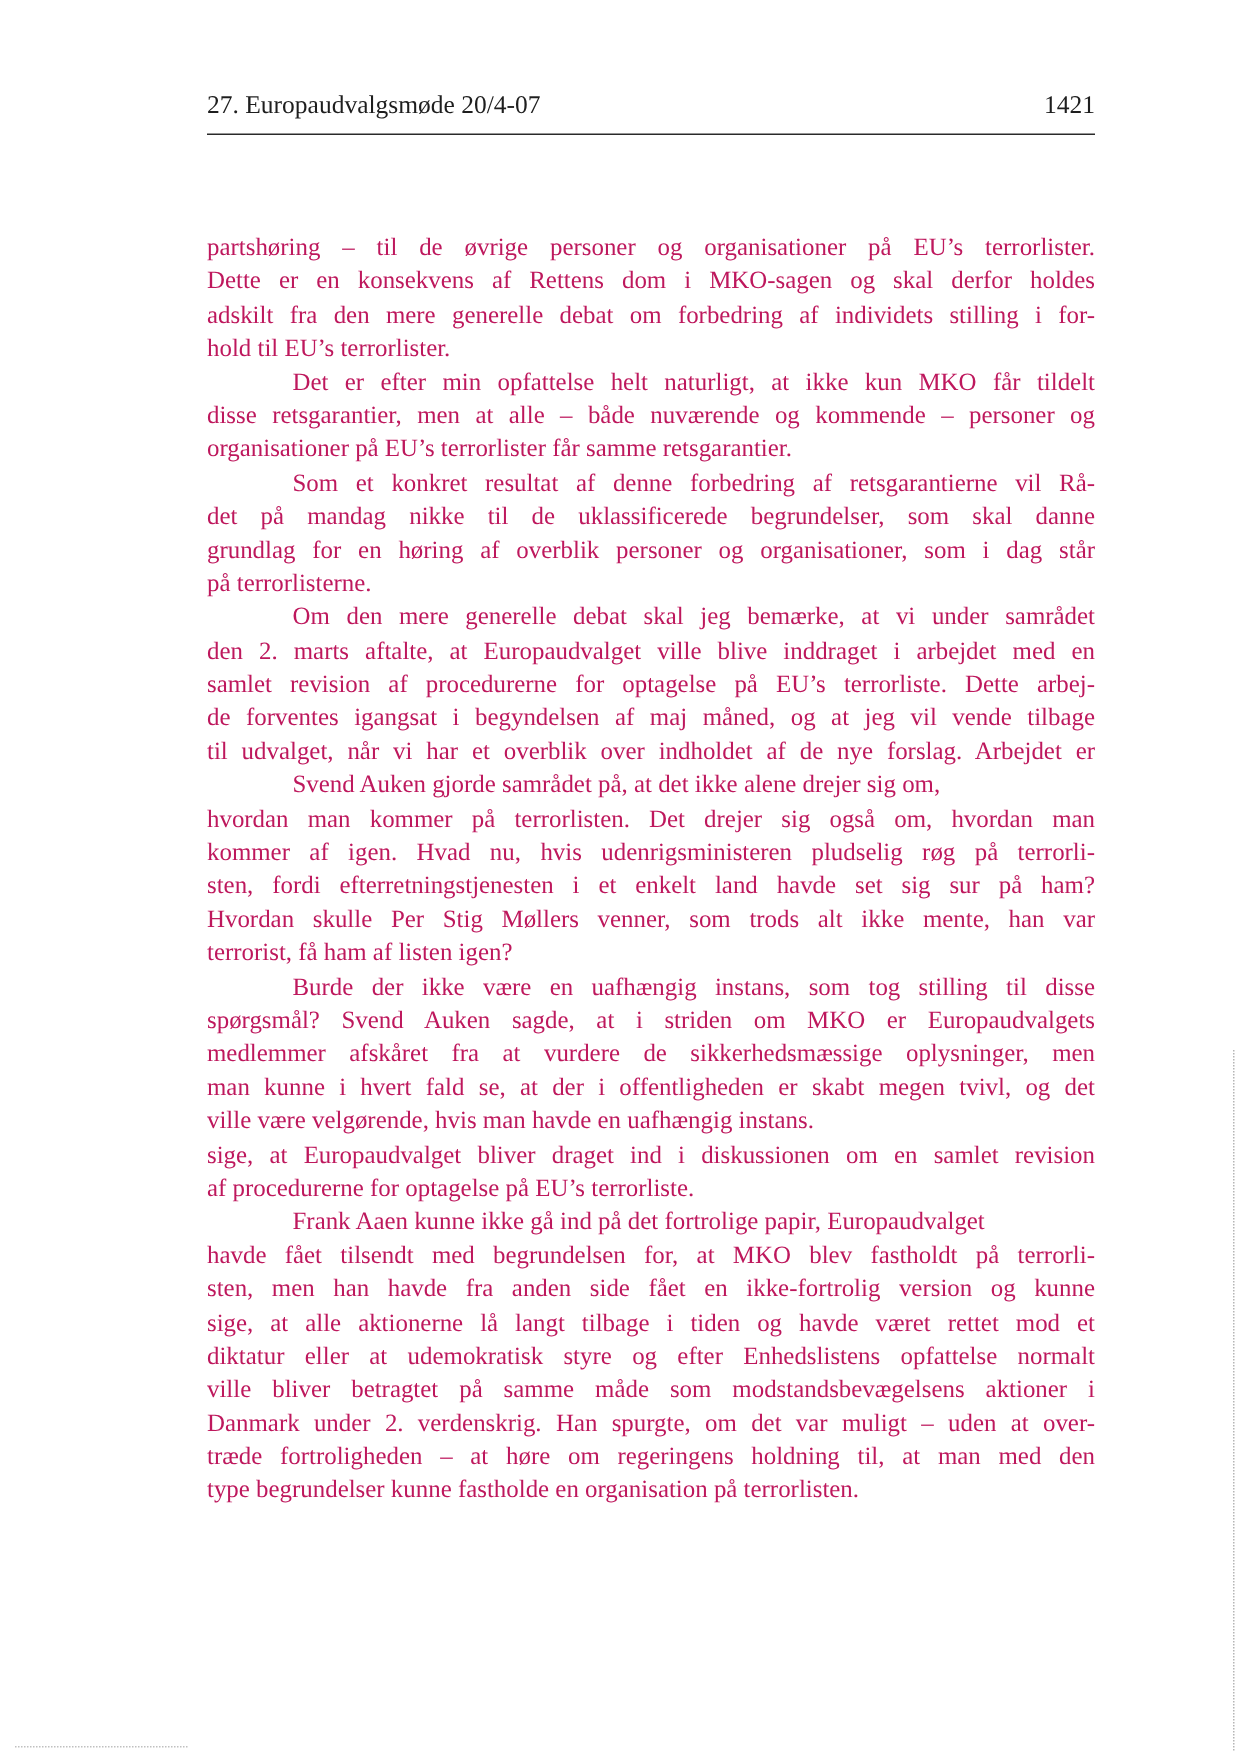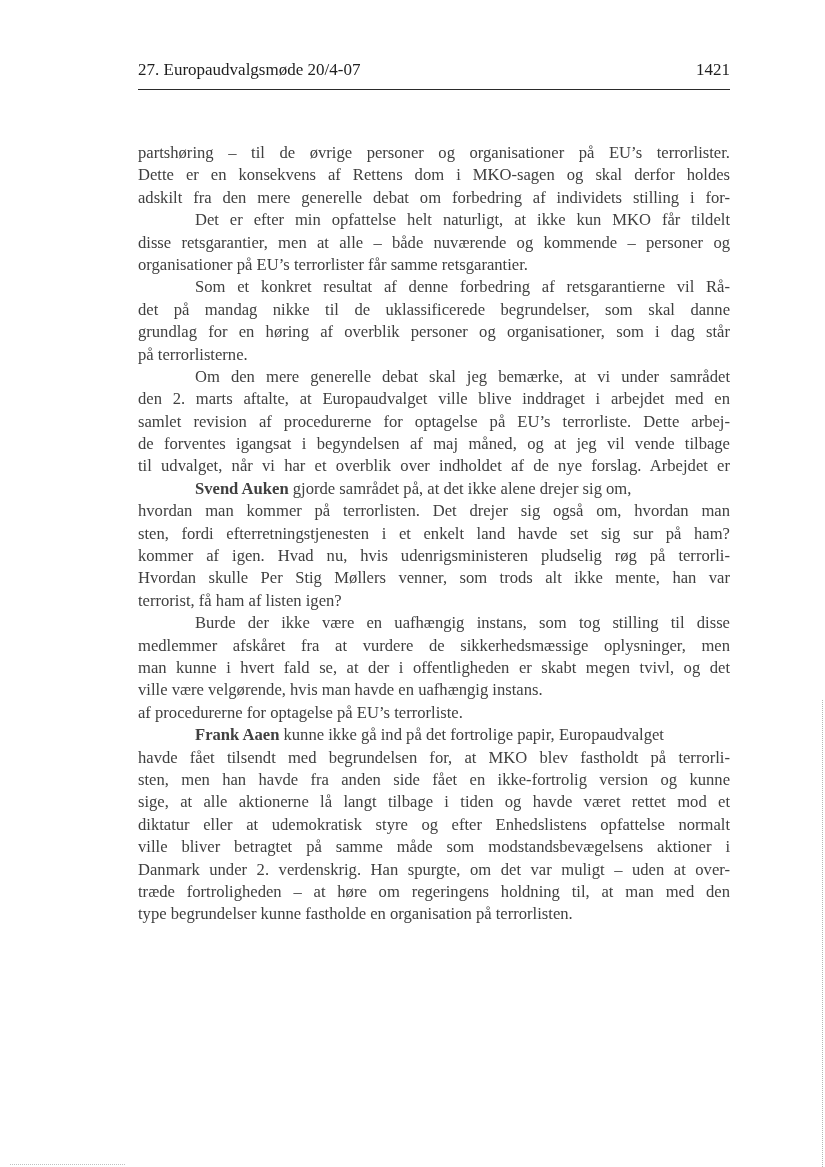--- a/index.html
+++ b/index.html
@@ -37,42 +37,42 @@
     position: absolute;
     left: 138px;
     top: 89px;
     width: 592px;
     height: 0;
     border-top: 1.6px solid #2a2a2a;
   }
   .body-text {
     position: absolute;
     left: 138px;
-    top: 142px;
+    top: 154px;
     width: 592px;
     font-size: 16.6px;
     line-height: 22.4px;
-    color: #404040;
+    color: #be185d;
   }
   .line {
     display: block;
     white-space: nowrap;
     height: 22.4px;
   }
   .line.justify {
     text-align: justify;
     text-align-last: justify;
     white-space: normal;
     overflow: hidden;
   }
   .indent {
     padding-left: 57px;
   }
   .speaker {
-    font-weight: bold;
+    font-weight: normal;
   }
   .scan-edge-right {
     position: absolute;
     left: 822px;
     top: 700px;
     width: 1px;
     height: 467px;
     border-left: 1px dotted #b5b5b5;
   }
   .scan-edge-bottom {
@@ -94,20 +94,21 @@
     <span>1421</span>
   </div>
   <div class="header-rule"></div>
 
   <div class="body-text">
 
     <div class="paragraph">
       <span class="line justify">partshøring – til de øvrige personer og organisationer på EU’s terrorlister.</span>
       <span class="line justify">Dette er en konsekvens af Rettens dom i MKO-sagen og skal derfor holdes</span>
       <span class="line justify">adskilt fra den mere generelle debat om forbedring af individets stilling i for-</span>
+      <span class="line">hold til EU’s terrorlister.</span>
     </div>
 
     <div class="paragraph">
       <span class="line justify indent">Det er efter min opfattelse helt naturligt, at ikke kun MKO får tildelt</span>
       <span class="line justify">disse retsgarantier, men at alle – både nuværende og kommende – personer og</span>
       <span class="line">organisationer på EU’s terrorlister får samme retsgarantier.</span>
     </div>
 
     <div class="paragraph">
       <span class="line justify indent">Som et konkret resultat af denne forbedring af retsgarantierne vil Rå-</span>
@@ -120,34 +121,36 @@
       <span class="line justify indent">Om den mere generelle debat skal jeg bemærke, at vi under samrådet</span>
       <span class="line justify">den 2. marts aftalte, at Europaudvalget ville blive inddraget i arbejdet med en</span>
       <span class="line justify">samlet revision af procedurerne for optagelse på EU’s terrorliste. Dette arbej-</span>
       <span class="line justify">de forventes igangsat i begyndelsen af maj måned, og at jeg vil vende tilbage</span>
       <span class="line justify">til udvalget, når vi har et overblik over indholdet af de nye forslag. Arbejdet er</span>
     </div>
 
     <div class="paragraph">
       <span class="line indent"><span class="speaker">Svend Auken</span><span> gjorde samrådet på, at det ikke alene drejer sig om,</span></span>
       <span class="line justify">hvordan man kommer på terrorlisten. Det drejer sig også om, hvordan man</span>
+      <span class="line justify">kommer af igen. Hvad nu, hvis udenrigsministeren pludselig røg på terrorli-</span>
       <span class="line justify">sten, fordi efterretningstjenesten i et enkelt land havde set sig sur på ham?</span>
-      <span class="line justify">kommer af igen. Hvad nu, hvis udenrigsministeren pludselig røg på terrorli-</span>
       <span class="line justify">Hvordan skulle Per Stig Møllers venner, som trods alt ikke mente, han var</span>
       <span class="line">terrorist, få ham af listen igen?</span>
     </div>
 
     <div class="paragraph">
       <span class="line justify indent">Burde der ikke være en uafhængig instans, som tog stilling til disse</span>
+      <span class="line justify">spørgsmål? Svend Auken sagde, at i striden om MKO er Europaudvalgets</span>
       <span class="line justify">medlemmer afskåret fra at vurdere de sikkerhedsmæssige oplysninger, men</span>
       <span class="line justify">man kunne i hvert fald se, at der i offentligheden er skabt megen tvivl, og det</span>
       <span class="line">ville være velgørende, hvis man havde en uafhængig instans.</span>
     </div>
 
     <div class="paragraph">
+      <span class="line justify">sige, at Europaudvalget bliver draget ind i diskussionen om en samlet revision</span>
       <span class="line">af procedurerne for optagelse på EU’s terrorliste.</span>
     </div>
 
     <div class="paragraph">
       <span class="line indent"><span class="speaker">Frank Aaen</span><span> kunne ikke gå ind på det fortrolige papir, Europaudvalget</span></span>
       <span class="line justify">havde fået tilsendt med begrundelsen for, at MKO blev fastholdt på terrorli-</span>
       <span class="line justify">sten, men han havde fra anden side fået en ikke-fortrolig version og kunne</span>
       <span class="line justify">sige, at alle aktionerne lå langt tilbage i tiden og havde været rettet mod et</span>
       <span class="line justify">diktatur eller at udemokratisk styre og efter Enhedslistens opfattelse normalt</span>
       <span class="line justify">ville bliver betragtet på samme måde som modstandsbevægelsens aktioner i</span>

